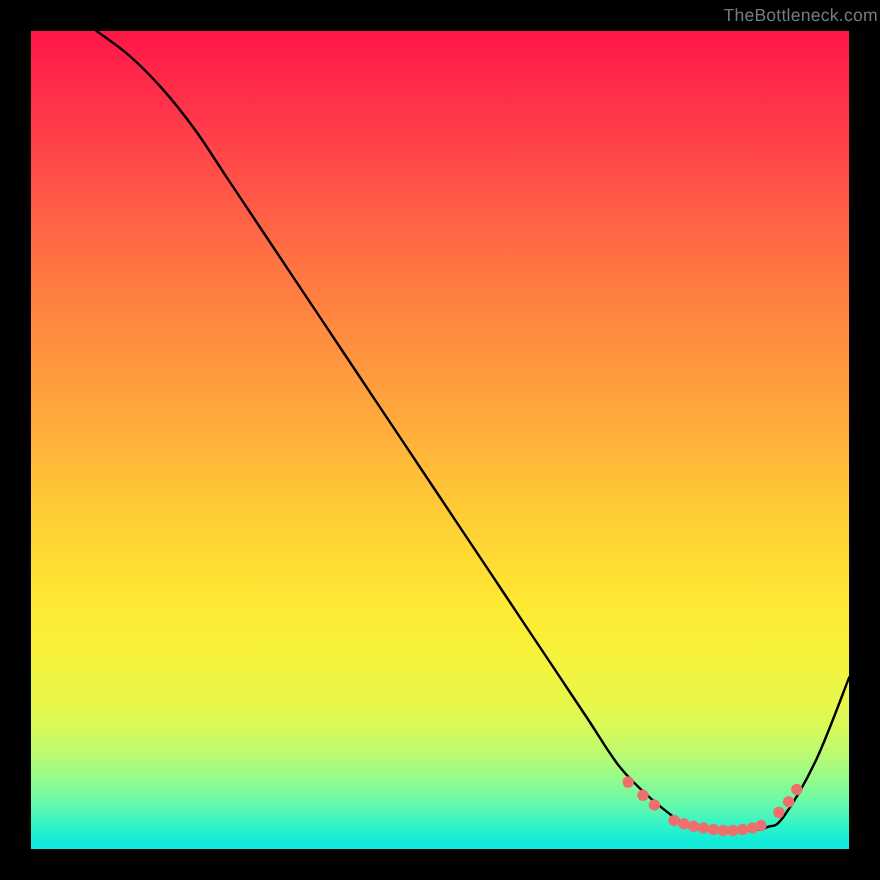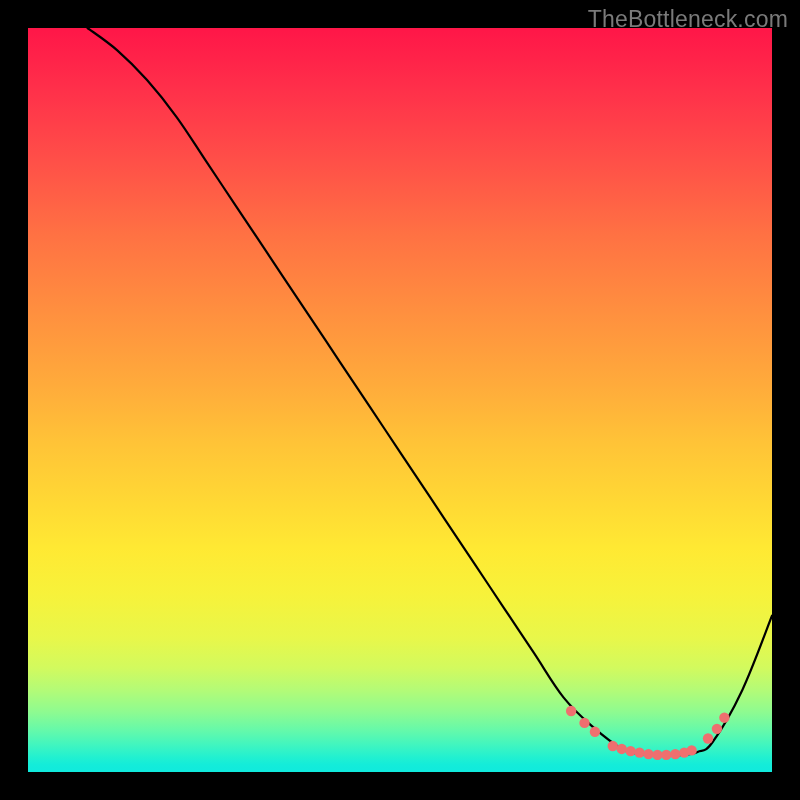--- a/index.html
+++ b/index.html
@@ -57,23 +57,23 @@
   stroke-width: 2.2;
   stroke-linejoin: round;
   stroke-linecap: round;
 }
 .marker {
   fill: #ef6f6f;
 }
 .watermark {
   position: absolute;
   top: 6px;
-  right: 12px;
+  right: 2px;
   color: #7a7a7a;
-  font-size: 23px;
+  font-size: 16px;
   letter-spacing: 0.2px;
   text-align: right;
 }
 </style>
 </head>
 <body>
 
 <div class="stage">
 
   <div class="plot-area">

